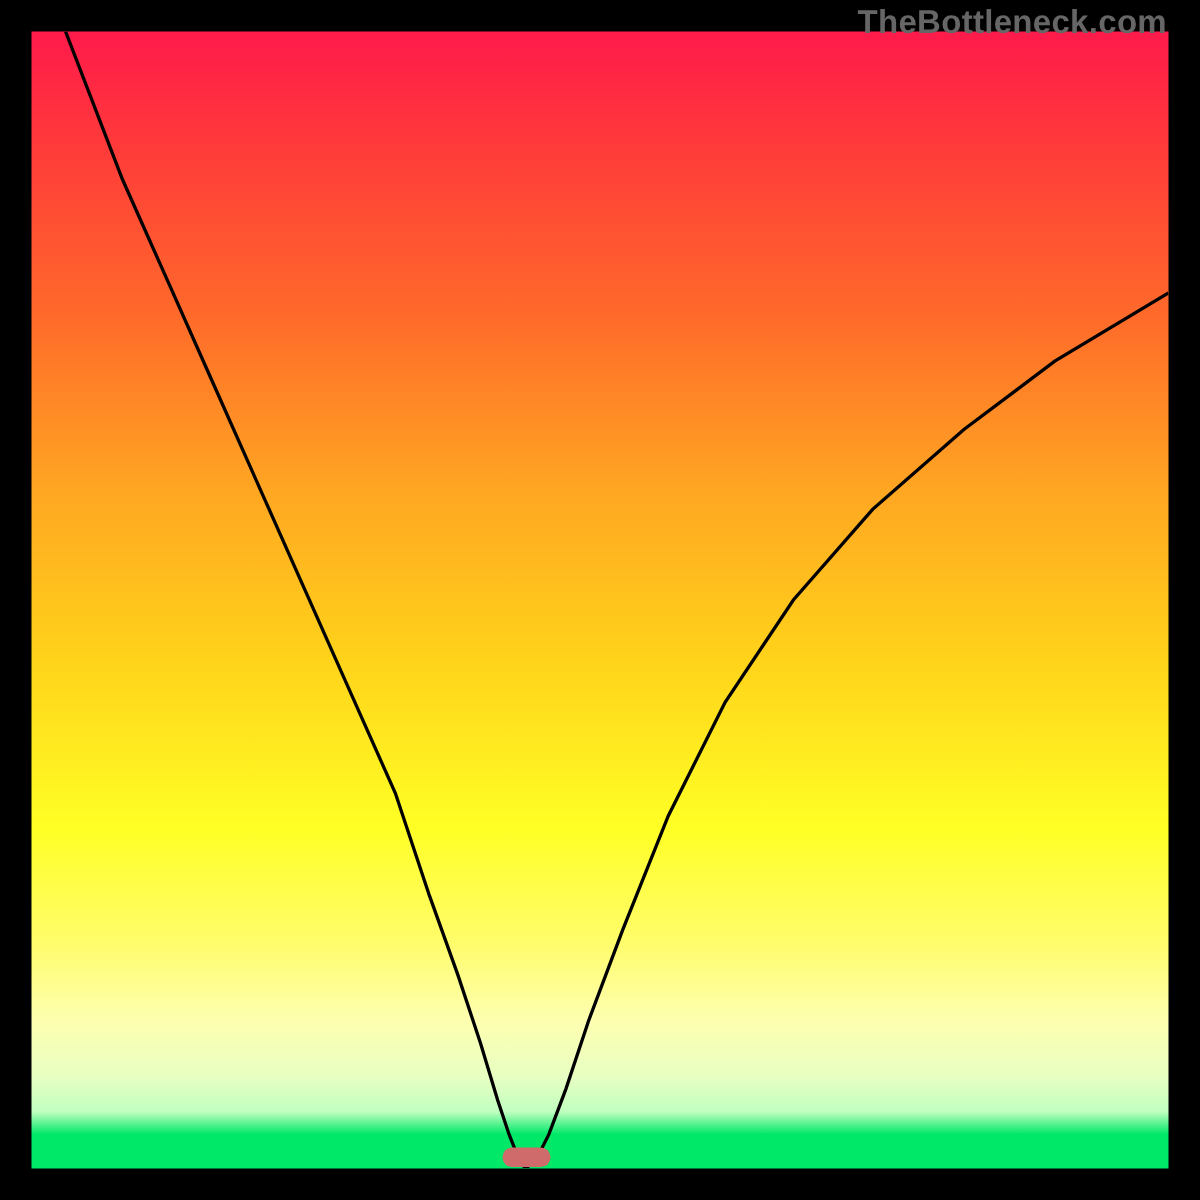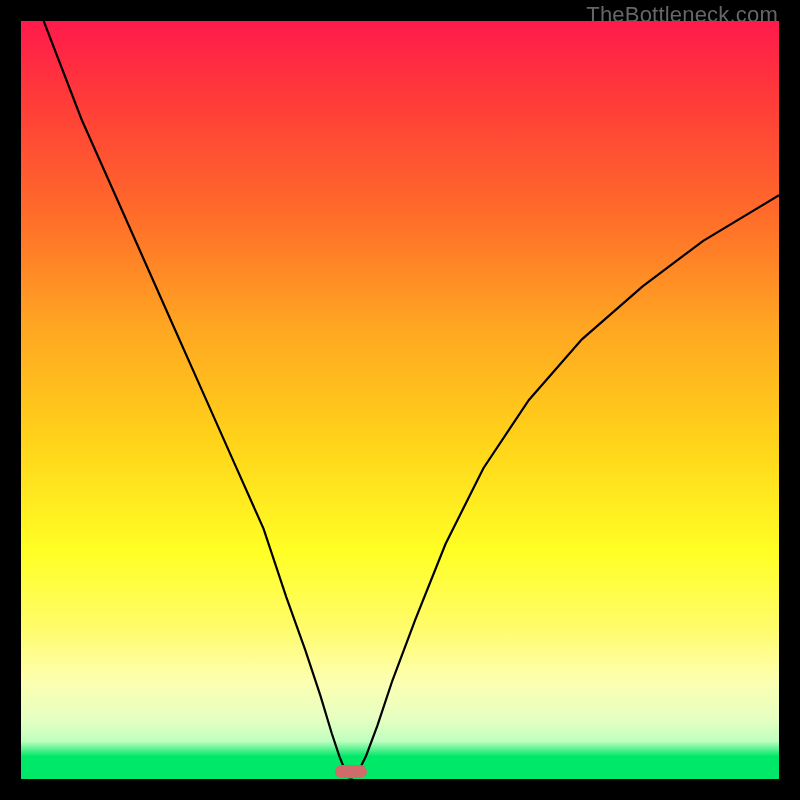--- a/index.html
+++ b/index.html
@@ -43,21 +43,21 @@
     height: 13px;
     background: #cf6b6b;
     border-radius: 7px;
   }
   .watermark {
     position: absolute;
     top: 2px;
     right: 22px;
     color: #666;
     font-size: 22px;
-    font-weight: 400;
+    font-weight: 700;
     letter-spacing: 0.2px;
   }
 </style>
 </head>
 <body>
 
 <div class="chart-frame">
   <svg class="curve-layer" width="758" height="758" viewBox="0 0 758 758">
     <path id="curve-path" d="M22.7 0.0 L60.6 98.5 L91.0 166.8 L121.3 235.0 L151.6 303.2 L181.9 371.4 L212.2 439.6 L242.6 507.9 L265.3 576.1 L284.3 629.1 L299.4 674.6 L310.8 712.5 L318.4 735.3 L324.4 750.4 L328.2 756.5 L331.2 756.5 L337.3 750.4 L344.9 735.3 L356.3 704.9 L371.4 659.5 L394.2 598.8 L424.5 523.0 L462.4 447.2 L507.9 379.0 L560.9 318.4 L621.6 265.3 L682.2 219.8 L758.0 174.3 " stroke="#000" stroke-width="2.2" fill="none"></path>
   </svg>

